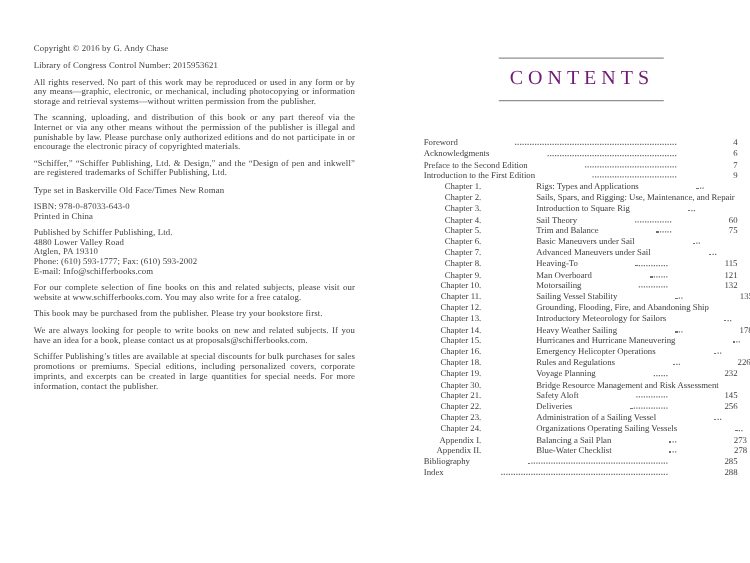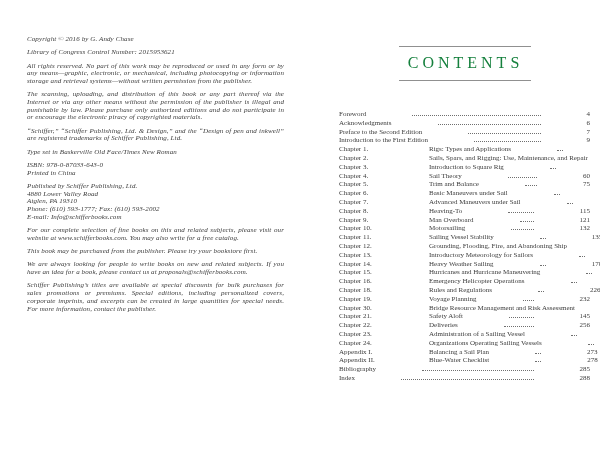--- a/index.html
+++ b/index.html
@@ -11,21 +11,20 @@
     overflow: hidden;
     position: relative;
   }
   .spread { position: absolute; inset: 0; background: #ffffff; }
 
   
   .page-left {
     position: absolute;
     left: 27px; top: 36px;
     width: 257px;
-    font-style: italic;
   }
   .copy-para {
     font-size: 7px;
     line-height: 7.7px;
     text-align: justify;
     white-space: pre-line;
     margin-bottom: 5.6px;
     color: #3c3c3c;
     letter-spacing: 0.1px;
   }
@@ -42,39 +41,39 @@
     text-align: center;
   }
   .header-rule {
     border: none;
     border-top: 1px solid #909090;
     height: 0;
   }
   .contents-title {
     font-size: 16px;
     letter-spacing: 4px;
-    color: #15803d;
+    color: #701a75;
     padding: 7px 0 8px 2px;
   }
   .toc-list {
     margin-top: 29px;
   }
   .toc-row {
     display: flex;
     align-items: baseline;
     font-size: 7px;
     line-height: 8.8px;
     height: 8.8px;
     color: #3c3c3c;
     white-space: nowrap;
     gap: 44px;
   }
   .toc-label {
     flex: 0 0 46px;
-    text-align: left;
+    text-align: right;
   }
   .toc-title { flex: 0 0 auto; }
   .toc-dots {
     flex: 1 1 auto;
     border-bottom: 1px dotted #6f6f6f;
     margin: 0 2px 1.5px 2px;
     min-width: 6px;
   }
   .toc-page { flex: 0 0 auto; text-align: right; }
 </style>

